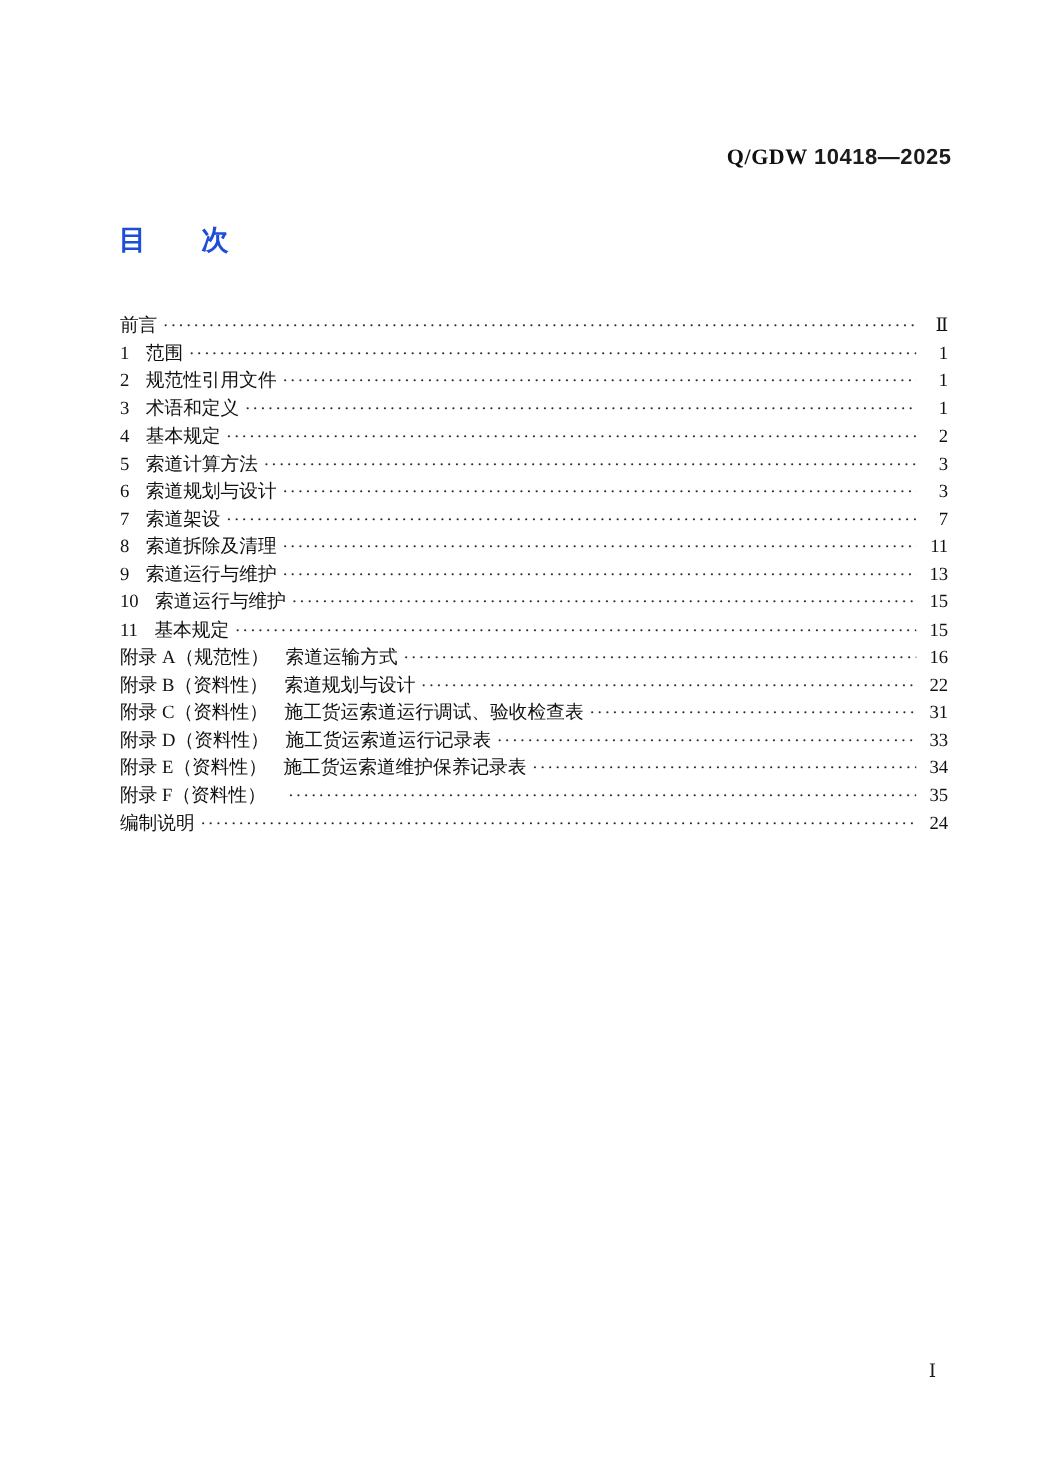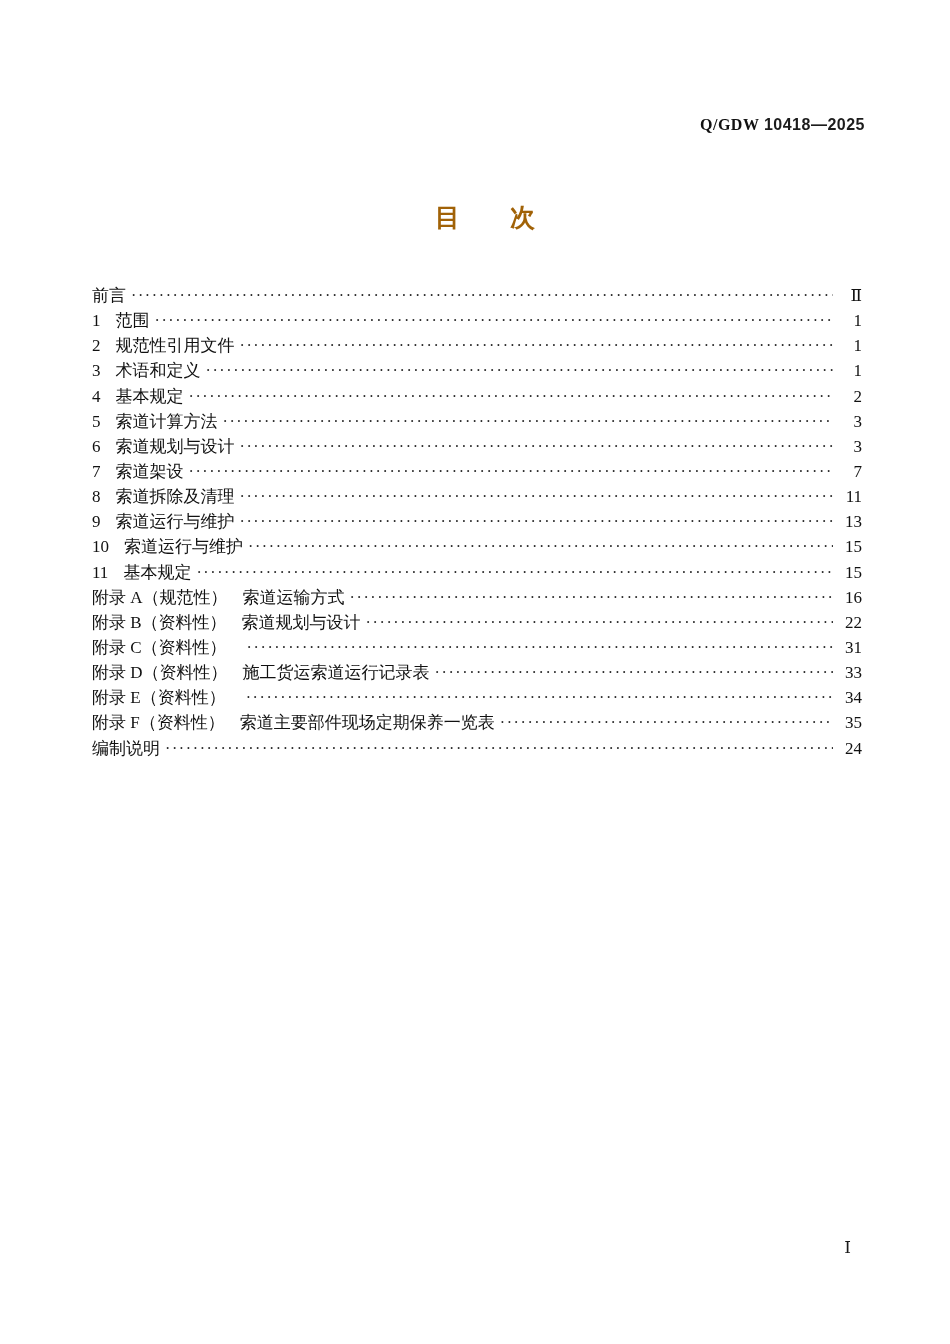--- a/index.html
+++ b/index.html
@@ -10,51 +10,51 @@
   body {
     width: 950px;
     height: 1344px;
     position: relative;
     font-family: "Liberation Serif", "DejaVu Serif", serif;
     color: #111111;
     overflow: hidden;
   }
   .doc-header {
     position: absolute;
-    top: 116px;
+    top: 132px;
     right: 85px;
-    font-size: 16px;
+    font-size: 20px;
     letter-spacing: 0.5px;
     white-space: nowrap;
   }
   .doc-header .code-prefix {
     font-weight: 700;
     font-family: "Liberation Serif", "DejaVu Serif", serif;
   }
   .doc-header .code-number {
     font-family: "Liberation Sans", "DejaVu Sans", sans-serif;
     font-weight: 700;
     color: #1c1c1c;
   }
   .toc-title {
     position: absolute;
     top: 201px;
     left: 108px;
     right: 88px;
-    text-align: center;
+    text-align: left;
     font-size: 25px;
     font-weight: 600;
     font-family: Liberation Serif, serif;
-    color: #a16207;
+    color: #1d4ed8;
     white-space: pre;
   }
   .toc {
     position: absolute;
     top: 283px;
-    left: 92px;
+    left: 109px;
     right: 88px;
   }
   .toc-row {
     display: flex;
     align-items: baseline;
     height: 25.15px;
     font-size: 17px;
     line-height: 25.15px;
     white-space: nowrap;
   }
@@ -194,40 +194,41 @@
 
     <div class="toc-row">
       <span class="toc-prefix">附录 B（资料性）</span>
       <span class="toc-label">索道规划与设计</span>
       <span class="dots">············································································································································································································································································································</span>
       <span class="toc-page">22</span>
     </div>
 
     <div class="toc-row">
       <span class="toc-prefix">附录 C（资料性）</span>
+      <span class="toc-label">施工货运索道运行调试、验收检查表</span>
       <span class="dots">············································································································································································································································································································</span>
       <span class="toc-page">31</span>
     </div>
 
     <div class="toc-row">
       <span class="toc-prefix">附录 D（资料性）</span>
       <span class="toc-label">施工货运索道运行记录表</span>
       <span class="dots">············································································································································································································································································································</span>
       <span class="toc-page">33</span>
     </div>
 
     <div class="toc-row">
       <span class="toc-prefix">附录 E（资料性）</span>
+      <span class="toc-label">施工货运索道维护保养记录表</span>
       <span class="dots">············································································································································································································································································································</span>
       <span class="toc-page">34</span>
     </div>
 
     <div class="toc-row">
       <span class="toc-prefix">附录 F（资料性）</span>
-      <span class="toc-label">索道主要部件现场定期保养一览表</span>
       <span class="dots">············································································································································································································································································································</span>
       <span class="toc-page">35</span>
     </div>
 
     <div class="toc-row">
 
       <span class="toc-label">编制说明</span>
       <span class="dots">············································································································································································································································································································</span>
       <span class="toc-page">24</span>
     </div>

